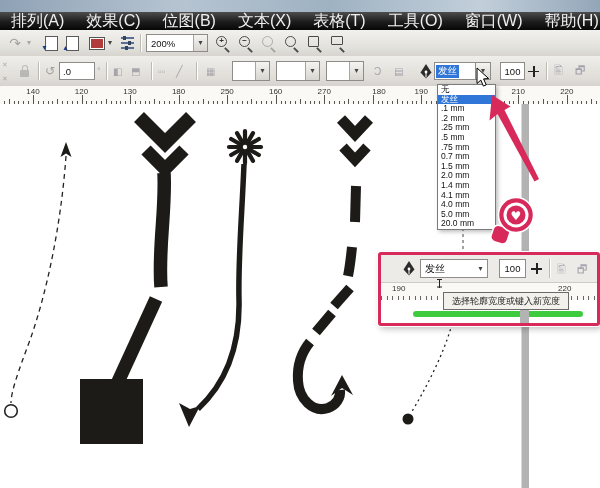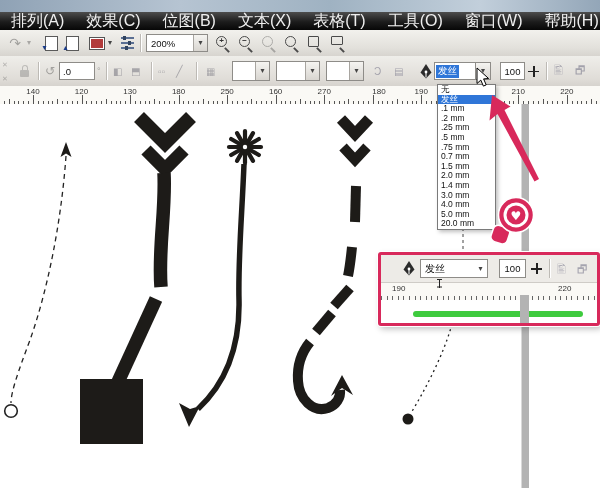--- a/index.html
+++ b/index.html
@@ -446,21 +446,21 @@
       <div class="dd-item selected">发丝</div>
       <div class="dd-item">.1 mm</div>
       <div class="dd-item">.2 mm</div>
       <div class="dd-item">.25 mm</div>
       <div class="dd-item">.5 mm</div>
       <div class="dd-item">.75 mm</div>
       <div class="dd-item">0.7 mm</div>
       <div class="dd-item">1.5 mm</div>
       <div class="dd-item">2.0 mm</div>
       <div class="dd-item">1.4 mm</div>
-      <div class="dd-item">3.0 mm</div>
+      <div class="dd-item">4.1 mm</div>
       <div class="dd-item">4.0 mm</div>
       <div class="dd-item">5.0 mm</div>
       <div class="dd-item">20.0 mm</div>
     </div>
 
   <svg id="annot" width="600" height="488" viewBox="0 0 600 488">
     <polygon fill="#d8295b" points="492,95 510.5,106.5 504.5,110 539,179 534.5,181.5 497.5,114 489.5,120.5"></polygon>
     <g>
       <rect x="492" y="226" width="17" height="17" rx="5" fill="#d8295b" stroke="#fff" stroke-width="1.5" transform="rotate(18 500 234)"></rect>
       <circle cx="516" cy="215" r="17.5" fill="#d8295b" stroke="#fff" stroke-width="1.5"></circle>
@@ -497,16 +497,17 @@
       <div class="sep" style="left:168px;top:4px;height:19px;"></div>
       <div class="gray" style="position:absolute;left:176px;top:6px;font-size:11px;color:#335;">🖺</div>
       <div class="gray" style="position:absolute;left:196px;top:6px;font-size:11px;color:#335;">🗗</div>
     </div>
     <div class="iruler">
       <span class="irnum" style="left:11px;">190</span>
       <span class="irnum" style="left:177px;">220</span>
     </div>
     <div class="greenbar"></div>
     <div class="graybar"></div>
+    <div class="tooltip">选择轮廓宽度或键入新宽度</div>
     <div class="ibeam"></div>
   </div>
 
 </div>
 
 </body></html>

